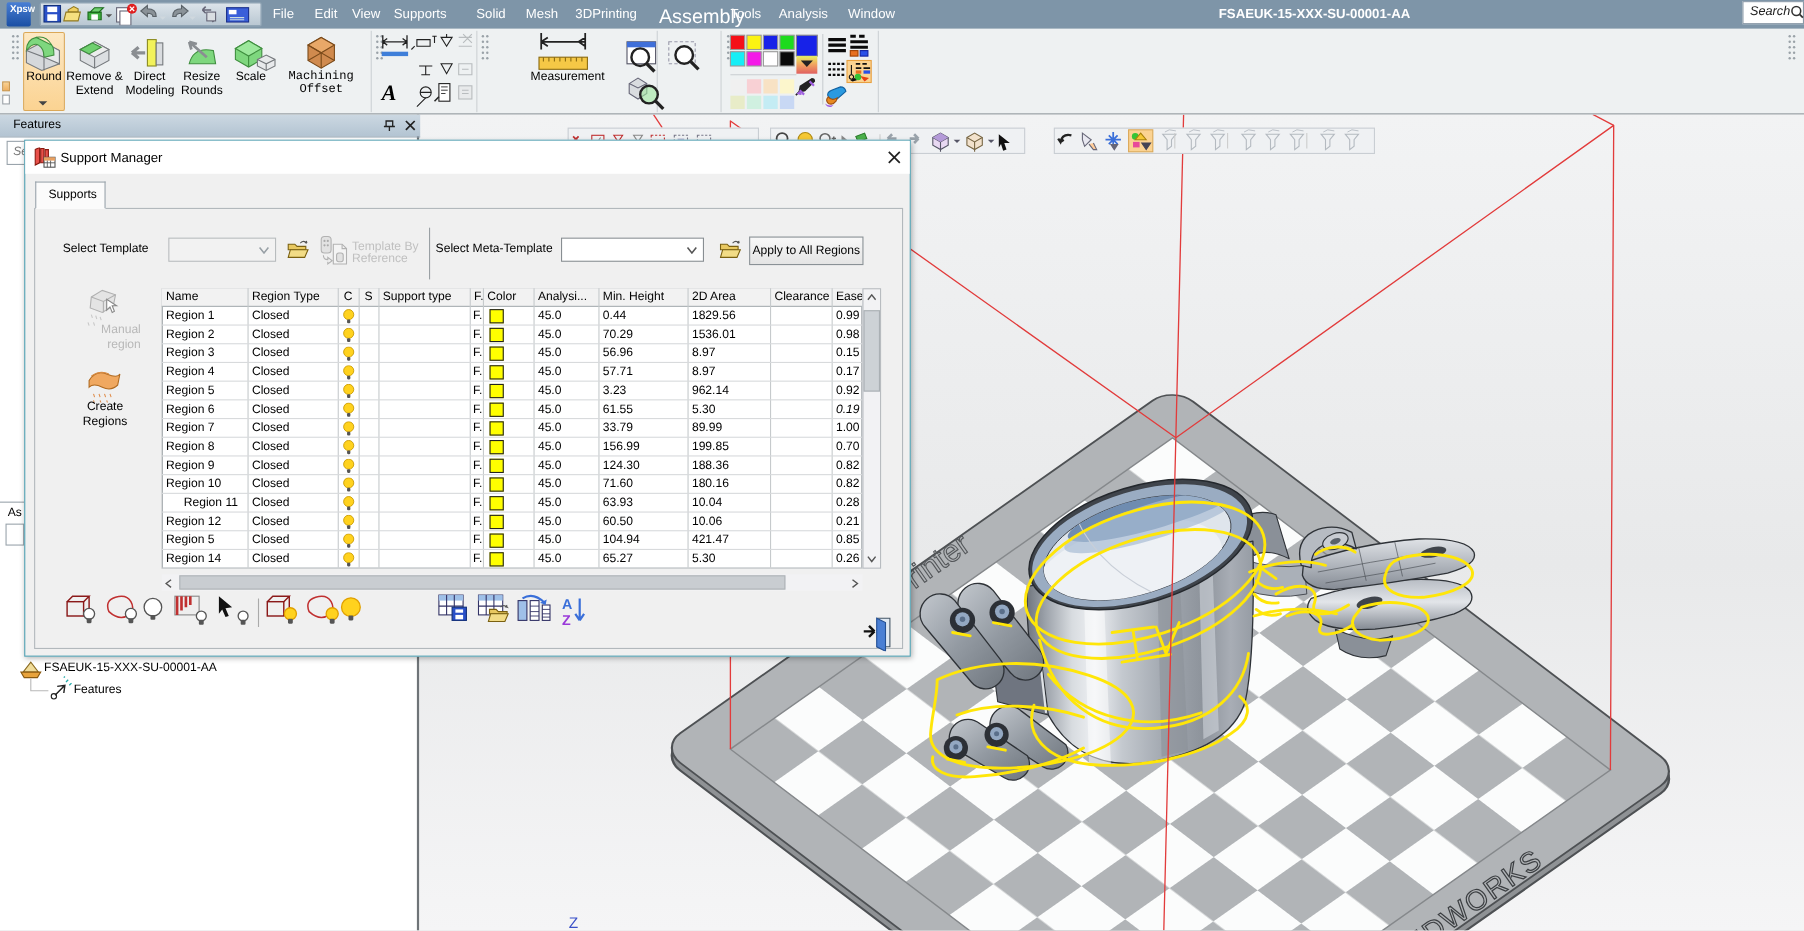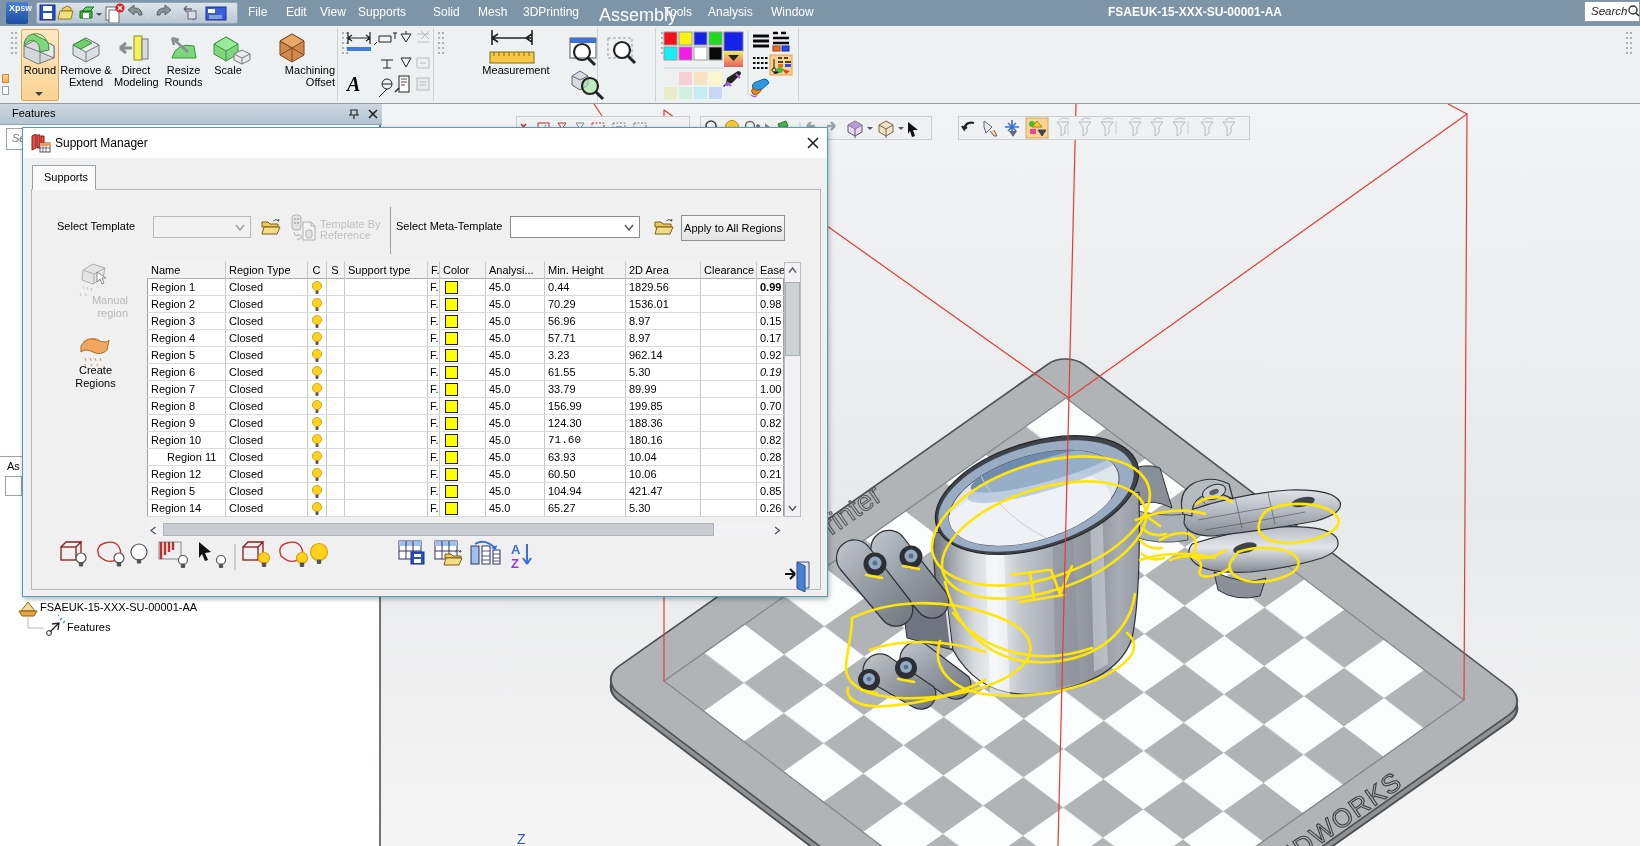--- a/index.html
+++ b/index.html
@@ -349,21 +349,21 @@
           <path d="M0 -14 L12 -7 L12 7 L0 14 L-12 7 L-12 -7 Z" fill="#d08a4e" stroke="#7a4a1a"></path>
           <path d="M0 -14 L12 -7 L0 0 L-12 -7 Z" fill="#e8a868" stroke="#7a4a1a"></path>
           <path d="M-12 7 L0 0 L12 7 M0 0 V14 M-12 -7 L0 0" fill="none" stroke="#7a4a1a"></path>
         </g>
 </svg>
 <div class="abs" style="left:21px;top:38px;width:38px;text-align:center;font-size:11px;line-height:12px;">Round<br></div>
 <div class="abs" style="left:60px;top:38px;width:52px;text-align:center;font-size:11px;line-height:12px;">Remove &amp;<br>Extend</div>
 <div class="abs" style="left:114px;top:38px;width:44px;text-align:center;font-size:11px;line-height:12px;">Direct<br>Modeling</div>
 <div class="abs" style="left:160px;top:38px;width:47px;text-align:center;font-size:11px;line-height:12px;">Resize<br>Rounds</div>
 <div class="abs" style="left:209px;top:38px;width:38px;text-align:center;font-size:11px;line-height:12px;">Scale<br></div>
-<div class="abs" style="left:249px;top:38px;width:86px;text-align:right;font-size:11px;line-height:12px;">Machining<br>Offset</div>
+<div class="abs" style="left:249px;top:38px;width:86px;text-align:center;font-size:11px;line-height:12px;font-family:Liberation Mono, monospace;">Machining<br>Offset</div>
 <svg class="abs" style="left:341px;top:2px" width="92" height="74" viewBox="0 0 92 74">
 <g stroke="#222" fill="none" stroke-width="1.2">
           <path d="M7 10 h22 m-22 0 l4 -3 m-4 3 l4 3 m18 -3 l-4 -3 m4 3 l-4 3 M7 4 v12 M29 4 v12"></path>
           <rect x="6" y="19" width="24" height="4" fill="#3f7fd9" stroke="none"></rect>
         </g>
 <g stroke="#222" fill="none">
           <path d="M38 8 h12 v6 h-12 z M36 14 l-3 3 M52 5 h4 m-2 0 v6"></path>
         </g>
 <path d="M60 6 l10 0 l-5 8 z M65 3 v3" fill="none" stroke="#222"></path>
 <g stroke="#b8bcbe" fill="none">
@@ -613,21 +613,21 @@
 <div class="abs t11" style="left:206px;top:153px;">Closed</div>
 <svg class="abs" style="left:288px;top:153px" width="12" height="14" viewBox="0 0 12 14">
         <circle cx="6" cy="5" r="4.6" fill="#ffd21e" stroke="#c89a00" stroke-width="0.8"></circle>
         <rect x="4.5" y="9.5" width="3" height="3.4" rx="1" fill="#555"></rect>
       </svg>
 <div class="abs t11" style="left:407px;top:153px;">F.</div>
 <div class="abs" style="left:422px;top:153px;width:13px;height:13px;background:#ffff00;border:1px solid #222;"></div>
 <div class="abs t11" style="left:466px;top:153px;">45.0</div>
 <div class="abs t11" style="left:525px;top:153px;">0.44</div>
 <div class="abs t11" style="left:606px;top:153px;">1829.56</div>
-<div class="abs t11" style="left:737px;top:153px;font-weight:bold;">0.99</div>
+<div class="abs t11" style="left:737px;top:153px;">0.99</div>
 <div class="abs" style="left:124px;top:184px;width:637px;height:1px;background:#d8dadc;"></div>
 <div class="abs t11" style="left:128px;top:170px;">Region 2</div>
 <div class="abs t11" style="left:206px;top:170px;">Closed</div>
 <svg class="abs" style="left:288px;top:170px" width="12" height="14" viewBox="0 0 12 14">
         <circle cx="6" cy="5" r="4.6" fill="#ffd21e" stroke="#c89a00" stroke-width="0.8"></circle>
         <rect x="4.5" y="9.5" width="3" height="3.4" rx="1" fill="#555"></rect>
       </svg>
 <div class="abs t11" style="left:407px;top:170px;">F.</div>
 <div class="abs" style="left:422px;top:170px;width:13px;height:13px;background:#ffff00;border:1px solid #222;"></div>
 <div class="abs t11" style="left:466px;top:170px;">45.0</div>
@@ -728,21 +728,21 @@
 <div class="abs" style="left:124px;top:320px;width:637px;height:1px;background:#d8dadc;"></div>
 <div class="abs t11" style="left:128px;top:306px;">Region 10</div>
 <div class="abs t11" style="left:206px;top:306px;">Closed</div>
 <svg class="abs" style="left:288px;top:306px" width="12" height="14" viewBox="0 0 12 14">
         <circle cx="6" cy="5" r="4.6" fill="#ffd21e" stroke="#c89a00" stroke-width="0.8"></circle>
         <rect x="4.5" y="9.5" width="3" height="3.4" rx="1" fill="#555"></rect>
       </svg>
 <div class="abs t11" style="left:407px;top:306px;">F.</div>
 <div class="abs" style="left:422px;top:306px;width:13px;height:13px;background:#ffff00;border:1px solid #222;"></div>
 <div class="abs t11" style="left:466px;top:306px;">45.0</div>
-<div class="abs t11" style="left:525px;top:306px;font-family:Liberation Mono, monospace;">71.60</div>
+<div class="abs t11" style="left:525px;top:306px;">71.60</div>
 <div class="abs t11" style="left:606px;top:306px;">180.16</div>
 <div class="abs t11" style="left:737px;top:306px;">0.82</div>
 <div class="abs" style="left:124px;top:337px;width:637px;height:1px;background:#d8dadc;"></div>
 <div class="abs t11" style="left:144px;top:323px;">Region 11</div>
 <div class="abs t11" style="left:206px;top:323px;">Closed</div>
 <svg class="abs" style="left:288px;top:323px" width="12" height="14" viewBox="0 0 12 14">
         <circle cx="6" cy="5" r="4.6" fill="#ffd21e" stroke="#c89a00" stroke-width="0.8"></circle>
         <rect x="4.5" y="9.5" width="3" height="3.4" rx="1" fill="#555"></rect>
       </svg>
 <div class="abs t11" style="left:407px;top:323px;">F.</div>

